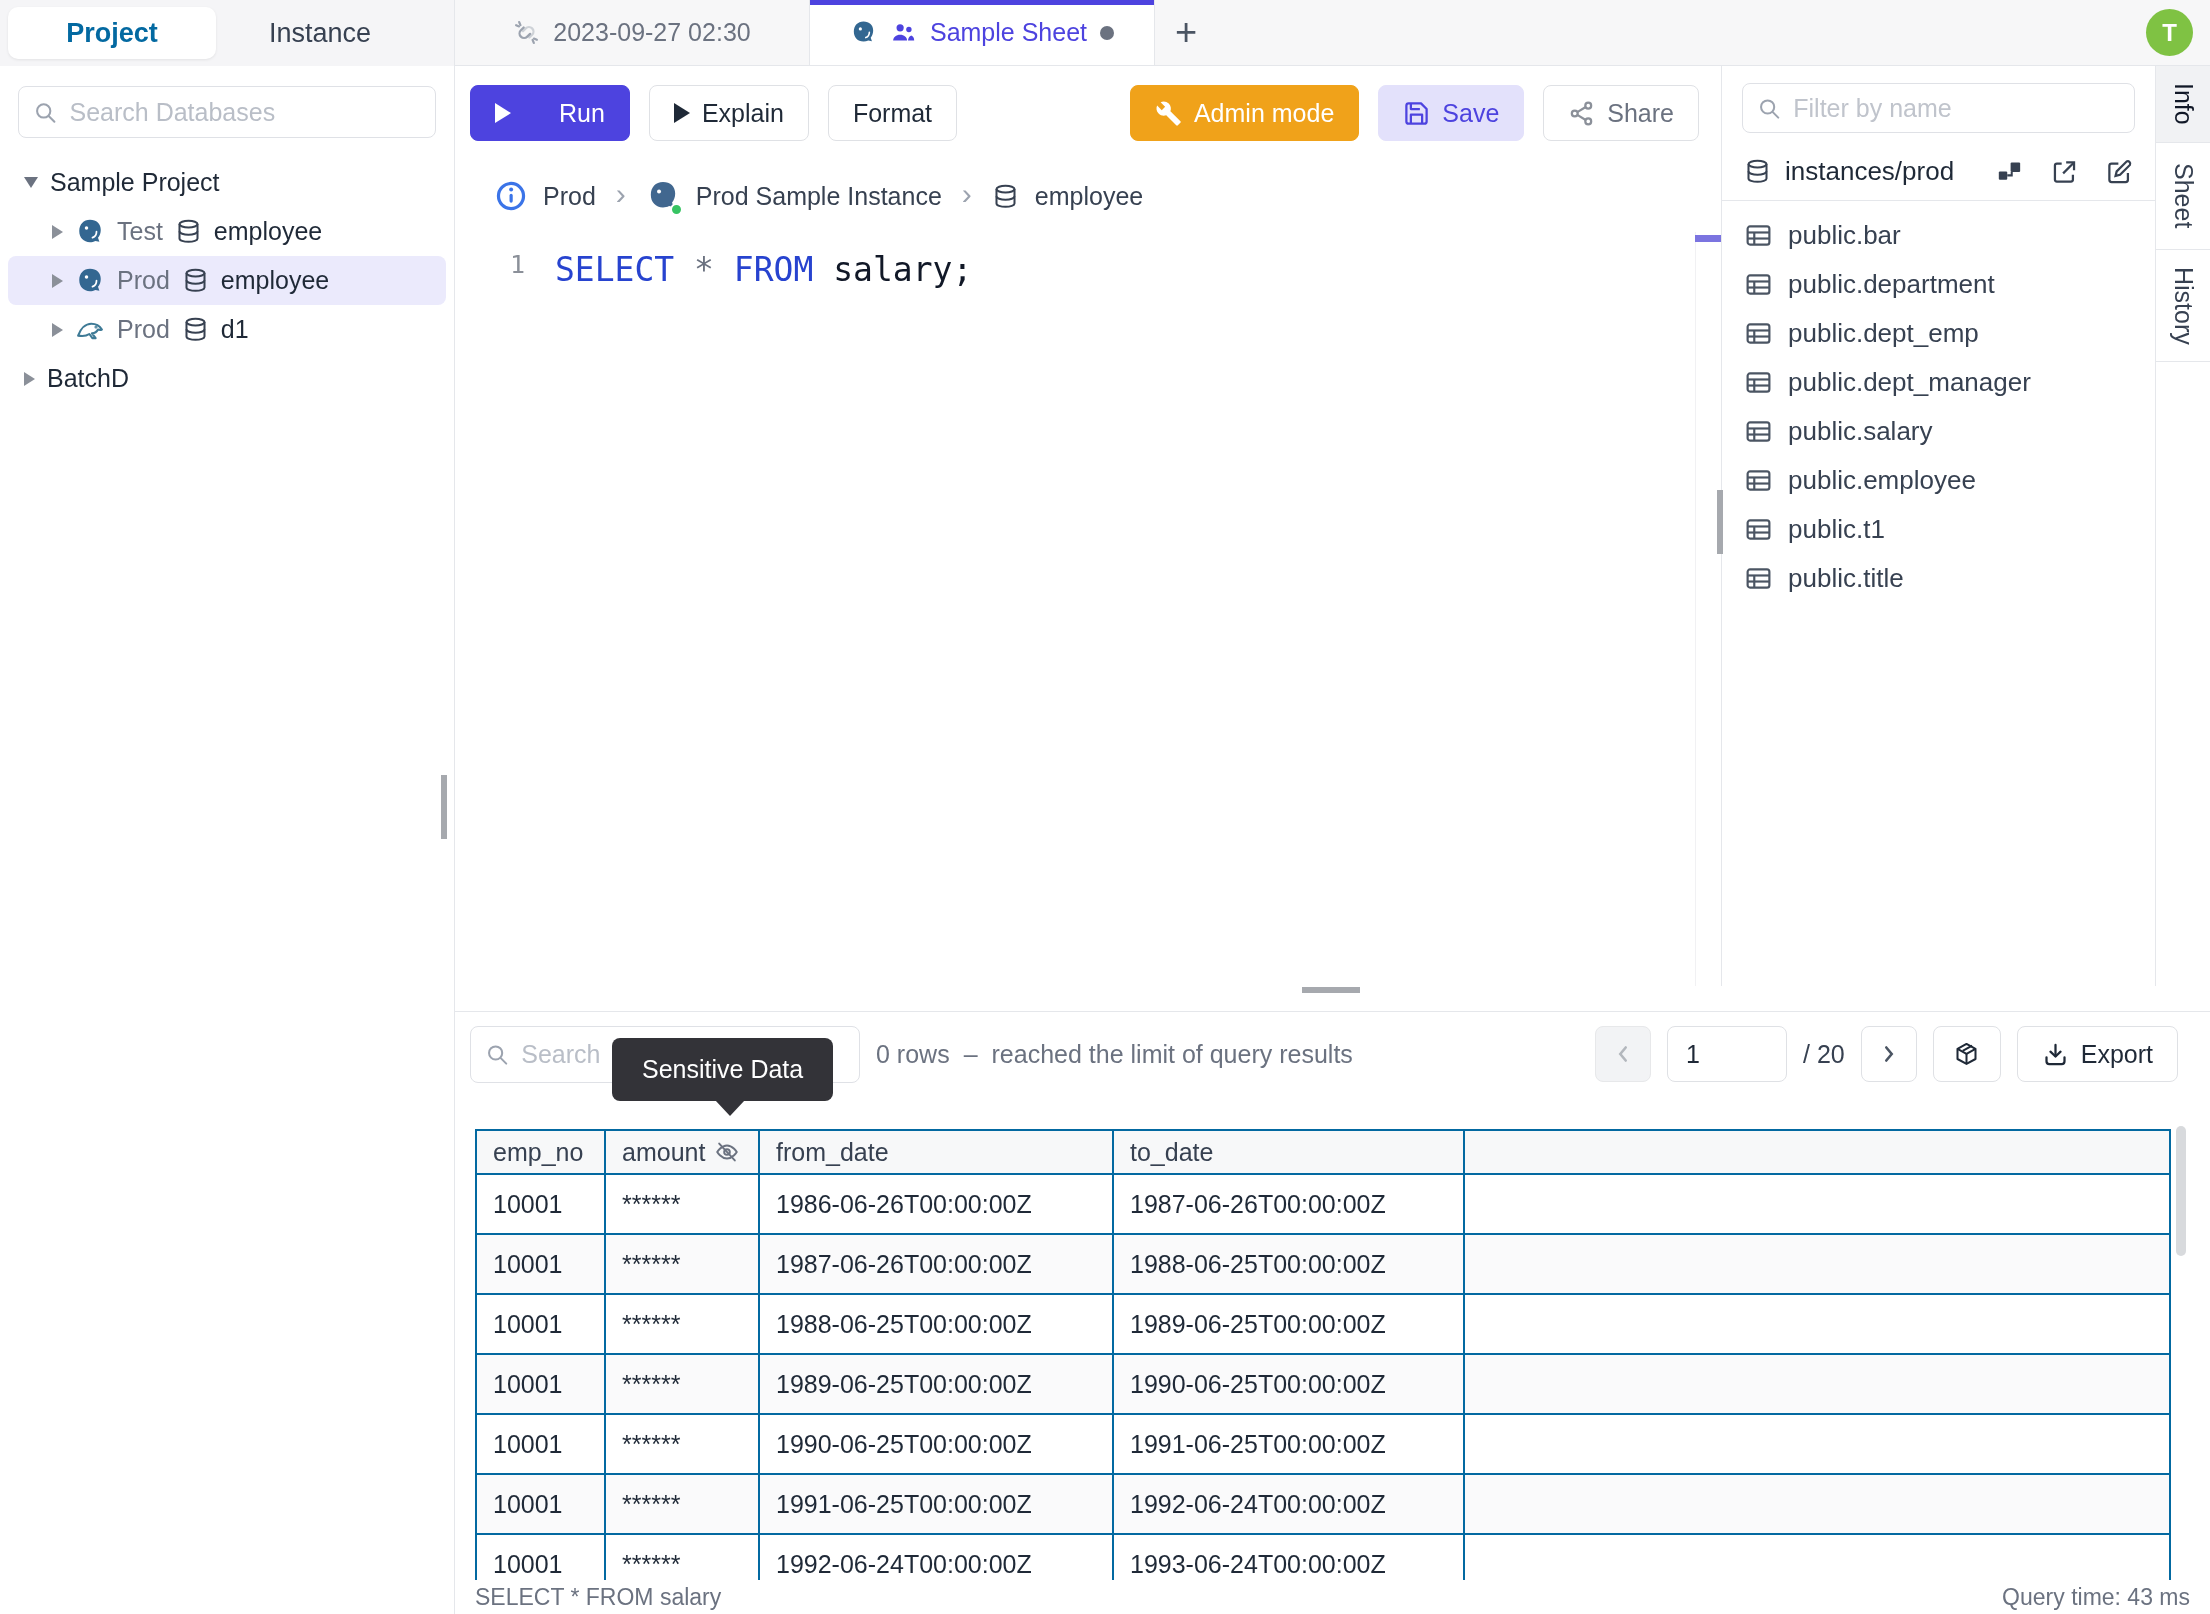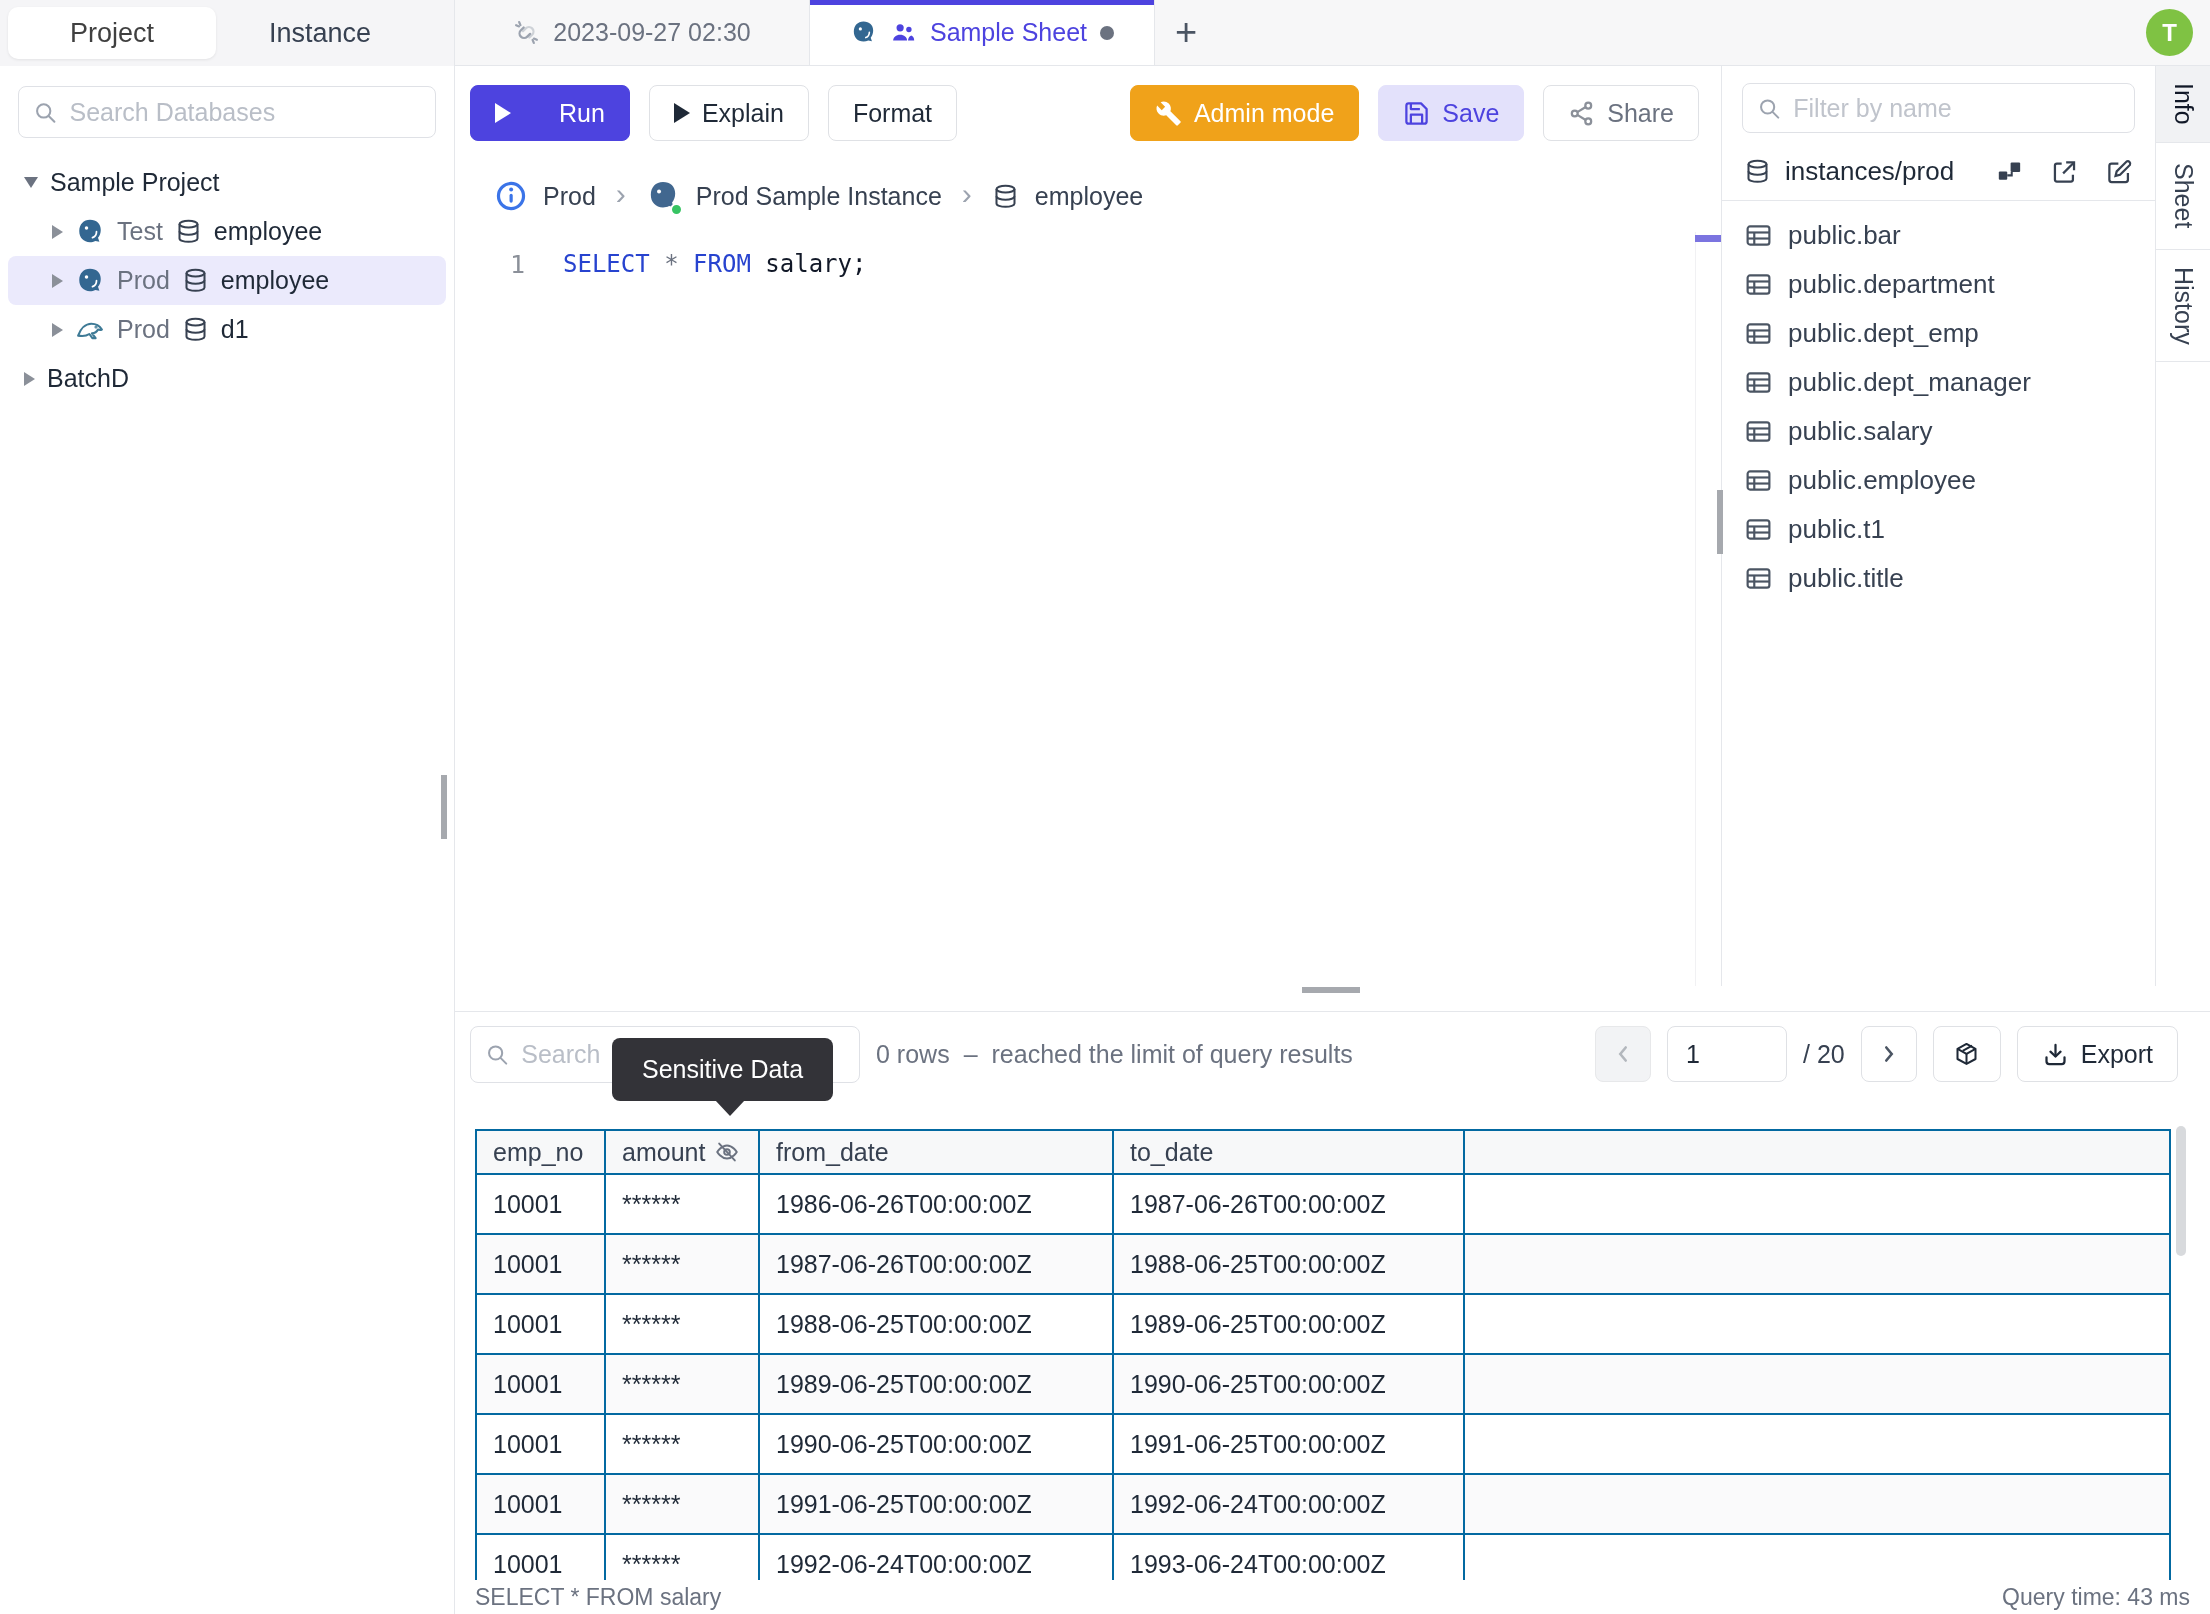--- a/index.html
+++ b/index.html
@@ -6,21 +6,21 @@
   html,body { background:#fff; }
   .app{ position:relative; width:2210px; height:1614px; background:#fff;
         font-family:"Liberation Sans",sans-serif; color:#374151; overflow:hidden; }
 
   
   .left-sidebar{ position:absolute; left:0; top:0; width:455px; height:1614px;
                  border-right:1px solid #e5e7eb; background:#fff; }
   .ls-header{ height:66px; background:#f5f5f7; display:flex; align-items:center; padding:0 8px; }
   .seg-tab{ height:52px; display:flex; align-items:center; justify-content:center;
             font-size:27px; color:#374151; border:none; background:transparent; width:208px; cursor:pointer; }
-  .seg-tab.active{ background:#fff; border-radius:10px; box-shadow:0 1px 3px rgba(0,0,0,.08); color:#404040; font-weight:400; }
+  .seg-tab.active{ background:#fff; border-radius:10px; box-shadow:0 1px 3px rgba(0,0,0,.08); color:#0369a1; font-weight:700; }
   .ls-search{ margin:20px 18px 14px; height:52px; border:1px solid #dfe1e6; border-radius:8px;
               display:flex; align-items:center; gap:12px; padding:0 14px; color:#9ca3af; background:#fff; }
   .ls-search input{ border:none; outline:none; font-size:25px; color:#374151; width:100%; background:transparent; }
   .ls-search input::placeholder{ color:#b9bec7; }
   .tree{ padding:6px 8px; }
   .tree-item{ height:49px; display:flex; align-items:center; gap:12px; padding-left:16px;
               font-size:25px; border-radius:8px; cursor:pointer; }
   .tree-item.indent{ padding-left:44px; }
   .tree-item.selected{ background:#ebeafc; }
   .caret{ width:0; height:0; flex:0 0 auto; }
@@ -67,21 +67,21 @@
 
   .breadcrumb{ height:72px; display:flex; align-items:center; gap:16px; padding:0 40px; font-size:25px; color:#374151; }
   .crumb-sep{ color:#9ca3af; font-size:30px; line-height:1; padding:0 4px; transform:translateY(-2px); }
   .info-ic{ width:32px; height:32px; display:inline-flex; }
   .pg-wrap{ position:relative; width:34px; height:34px; display:inline-flex; }
   .pg-wrap .statusdot{ position:absolute; right:-3px; bottom:-3px; width:13px; height:13px;
                        border-radius:50%; background:#37c463; border:2px solid #fff; }
 
   .editor{ flex:1; position:relative; font-family:"DejaVu Sans Mono",monospace; }
   .gutter-line{ position:absolute; left:48px; top:18px; width:22px; text-align:right; color:#8b9099; font-size:25px; }
-  .code-line{ position:absolute; left:108px; top:18px; font-size:24px; color:#111827; white-space:pre; }
+  .code-line{ position:absolute; left:100px; top:18px; font-size:33px; color:#111827; white-space:pre; }
   .tok-kw{ color:#2743cf; }
   .tok-op{ color:#6b7280; }
   .minimap{ position:absolute; right:0; top:0; bottom:0; width:26px; border-left:1px solid #f1f1f3; }
   .minimap-bar{ position:absolute; right:0; top:3px; width:26px; height:7px; background:#7b74e0; }
 
   
   .right-sidebar{ width:433px; background:#fff; display:flex; flex-direction:column; }
   .rs-filter{ margin:17px 20px 10px; height:50px; border:1px solid #dfe1e6; border-radius:8px;
               display:flex; align-items:center; gap:12px; padding:0 14px; color:#9ca3af; }
   .rs-filter input{ border:none; outline:none; font-size:25px; width:100%; background:transparent; color:#374151; }

